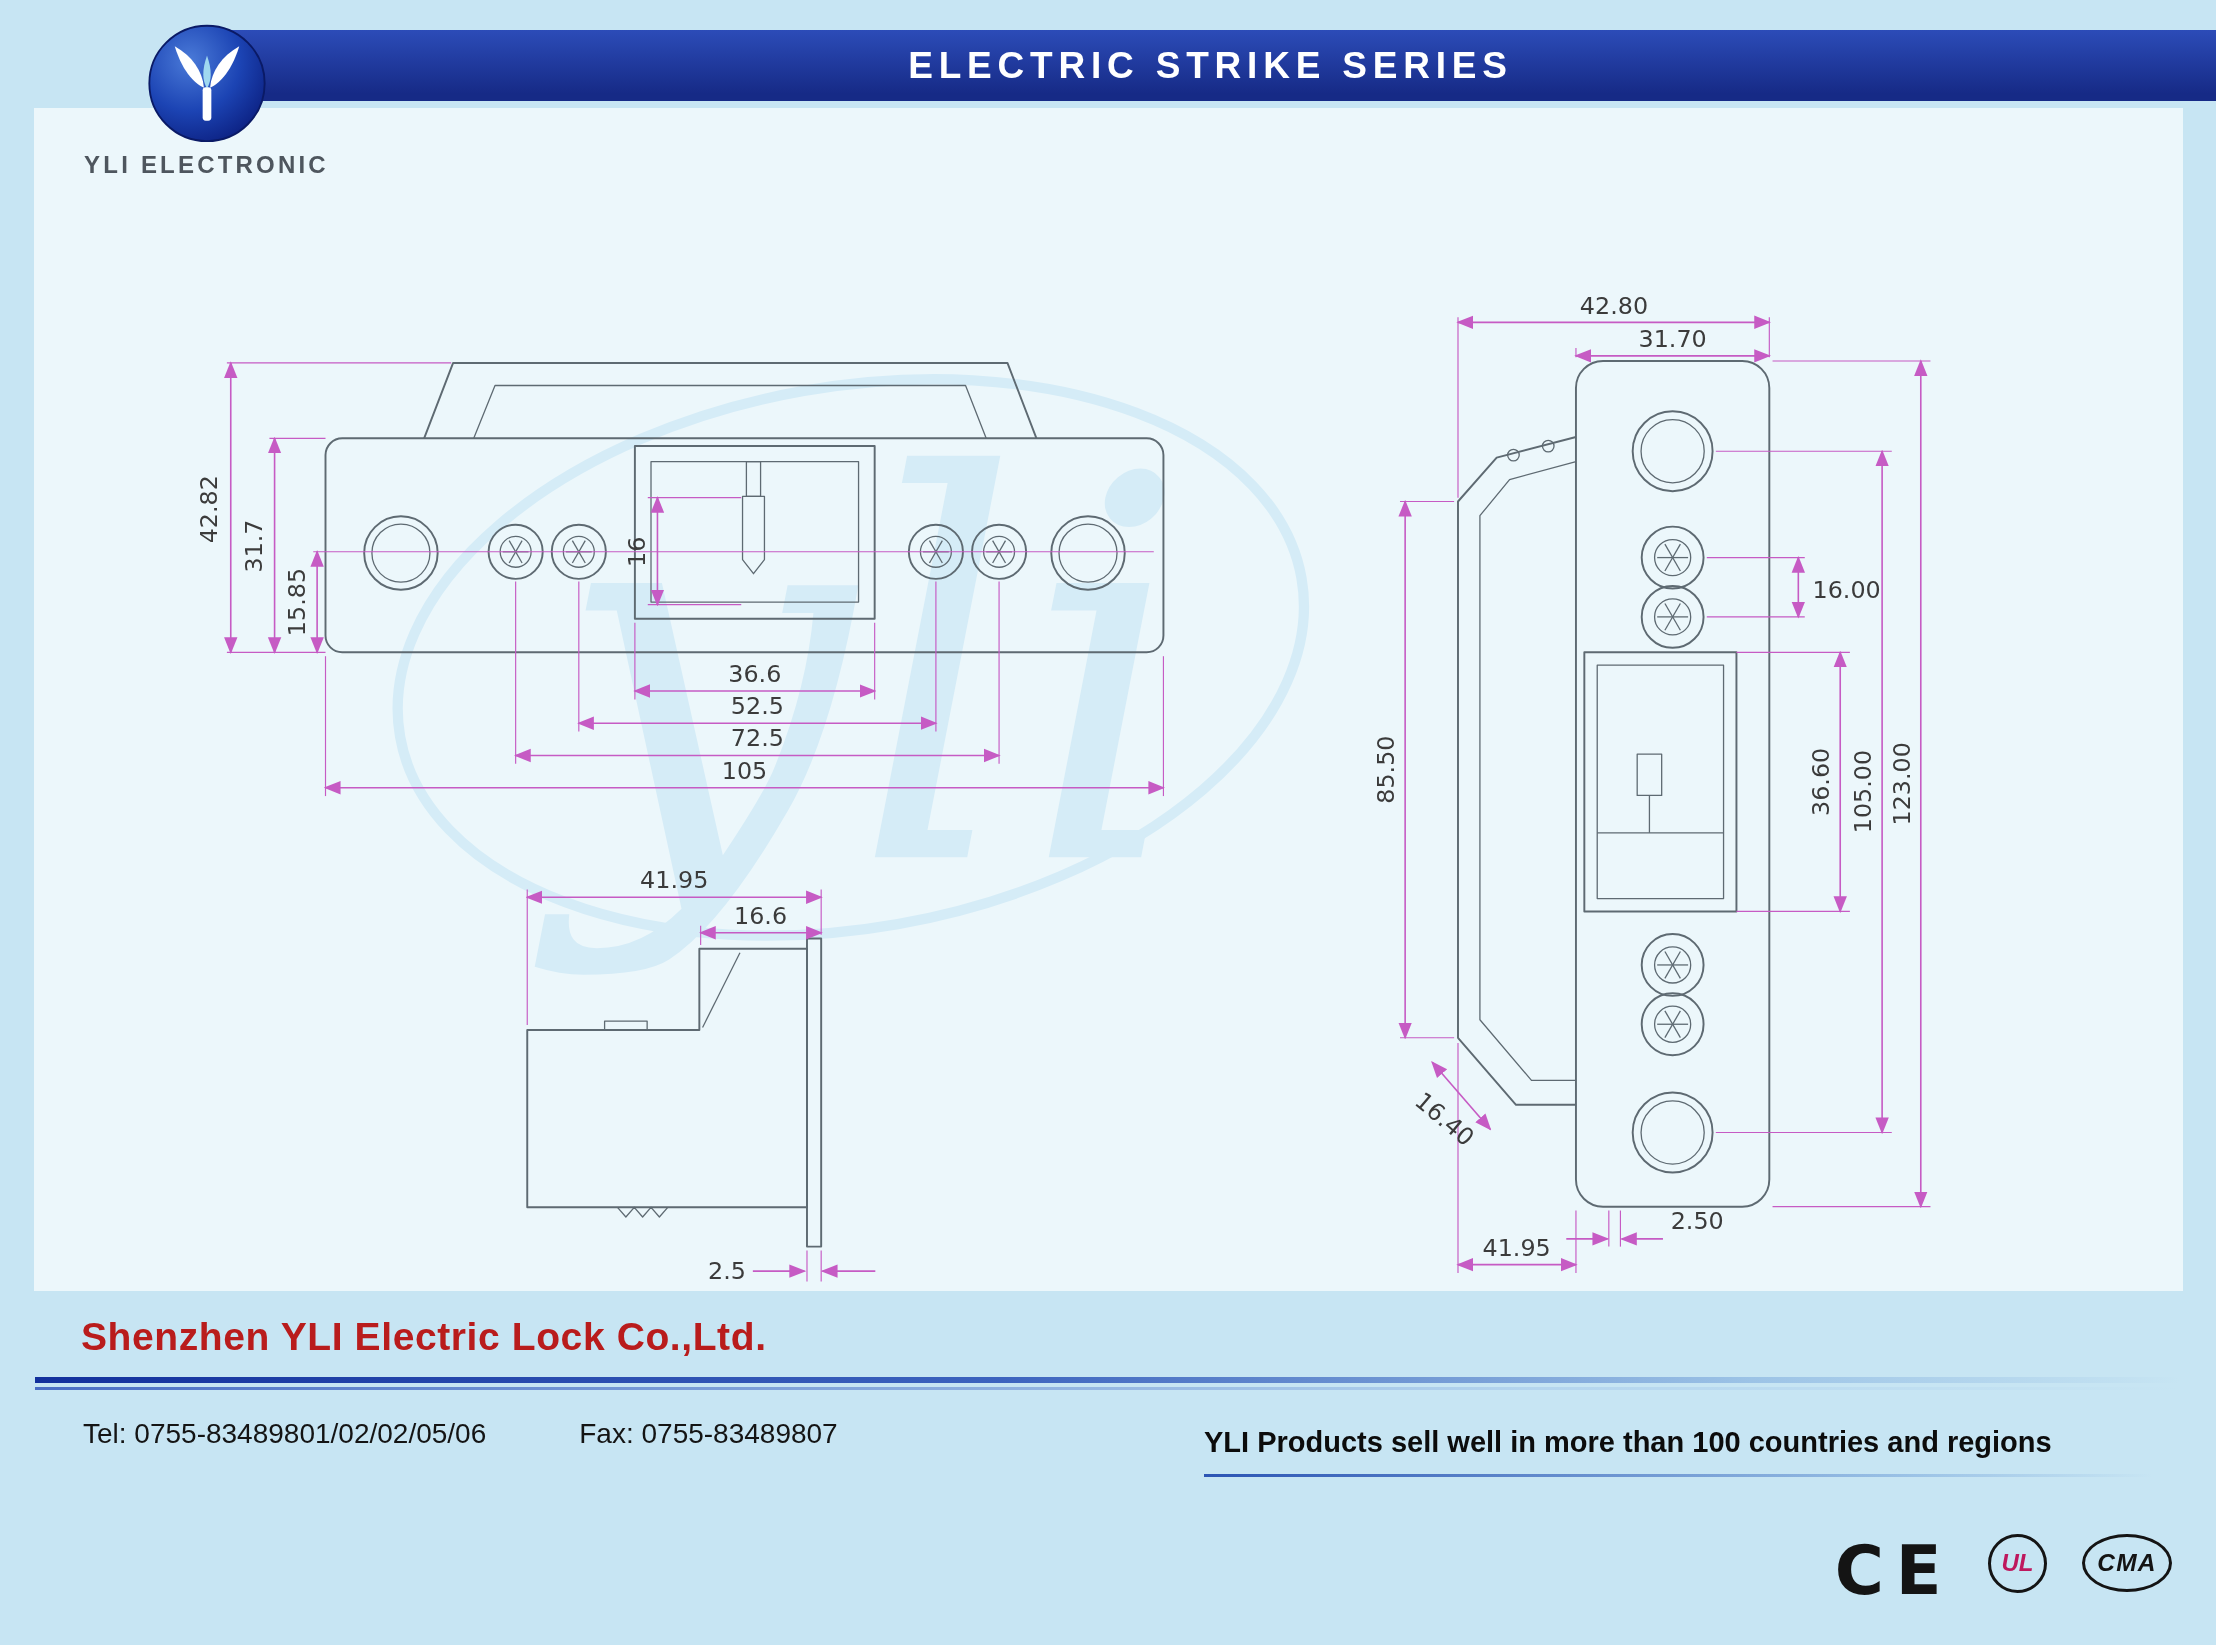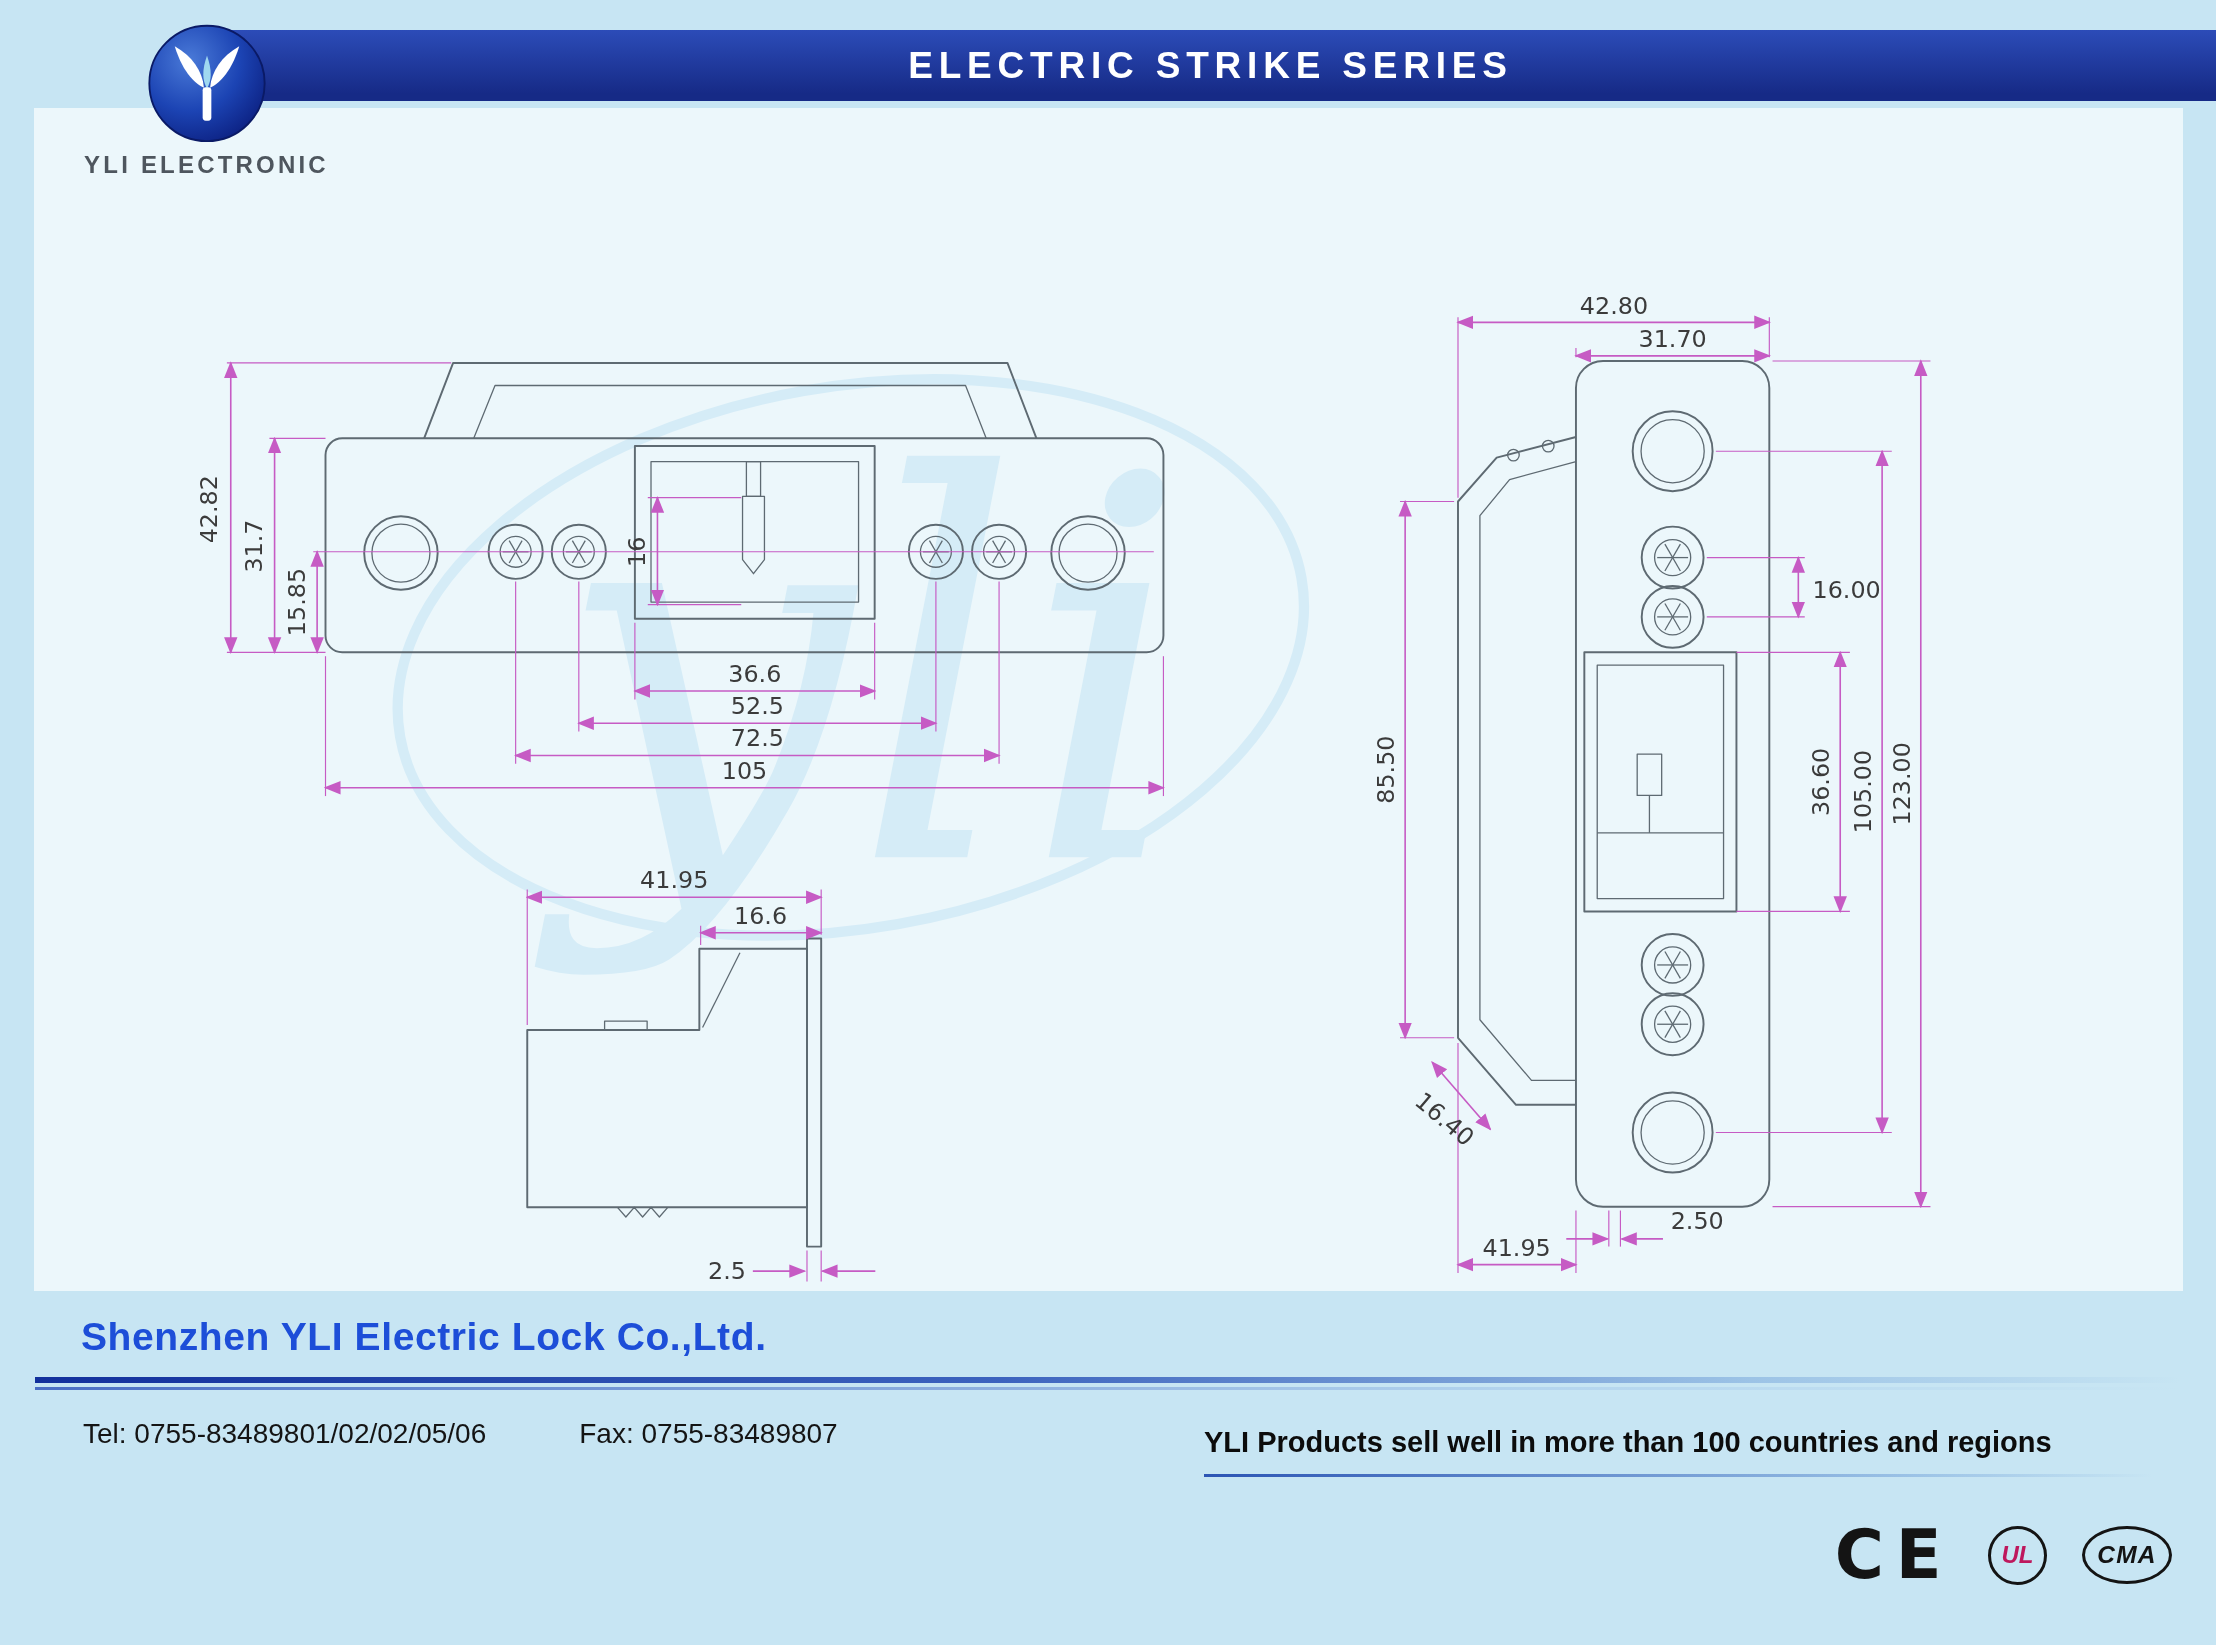--- a/index.html
+++ b/index.html
@@ -23,33 +23,33 @@
 
   
   .geo{stroke:#5e6a72;stroke-width:3;fill:none;stroke-linejoin:round;}
   .geo2{stroke:#5e6a72;stroke-width:2;fill:none;stroke-linejoin:round;}
   .dim{stroke:#c65bc4;stroke-width:2.5;fill:none;}
   .ext{stroke:#c65bc4;stroke-width:1.8;fill:none;}
   .dtxt{fill:#3b3b3b;font-size:37px;font-family:"DejaVu Sans",sans-serif;}
   .wm{stroke:#d5ecf7;fill:none;}
 
   
-  .company{position:absolute;left:81px;top:1315px;font-size:39px;font-weight:bold;color:#1d4ed8;letter-spacing:0.6px;z-index:2;}
+  .company{position:absolute;left:81px;top:1315px;font-size:39px;font-weight:bold;color:#b91c1c;letter-spacing:0.6px;z-index:2;}
   .rule1{position:absolute;left:35px;top:1377px;width:2145px;height:5.8px;
     background:linear-gradient(90deg,#12309c 0%,#3c63be 45%,#9cc3e6 80%,#c7e5f3 100%);}
   .rule2{position:absolute;left:35px;top:1387px;width:2145px;height:2.6px;
     background:linear-gradient(90deg,#4a6ec4,#b4d5ee 70%,#c7e5f3);}
   .addr{position:absolute;left:83px;top:1412px;font-size:28px;color:#141414;line-height:1.58;z-index:2;}
   .addr .gap-lg{margin-left:93px;}
   .addr .gap-md{margin-left:52px;}
   .slogan{position:absolute;left:1204px;top:1426px;width:954px;font-size:29px;font-weight:bold;color:#0c0c0c;z-index:2;}
   .rule3{position:absolute;left:1204px;top:1474px;width:948px;height:2.6px;
     background:linear-gradient(90deg,#2c55b4,#9cc3e6 75%,#c7e5f3);}
   .certs{position:absolute;top:1516px;right:44px;display:flex;align-items:center;gap:35px;z-index:2;}
-  .ce{font-size:67px;font-weight:bold;color:#141414;letter-spacing:11.6px;font-family:"DejaVu Sans",sans-serif;}
+  .ce{font-size:67px;font-weight:bold;color:#141414;letter-spacing:11.6px;font-family:"DejaVu Sans",sans-serif;margin-top:16px;}
   .ul-mark{width:59px;height:59px;border:3.9px solid #141414;border-radius:50%;display:flex;align-items:center;justify-content:center;
     font-size:24px;font-weight:bold;font-style:italic;color:#be185d;box-sizing:border-box;}
   .cma-mark{width:90px;height:58px;border:3.9px solid #141414;border-radius:50%;display:flex;align-items:center;justify-content:center;
     font-size:24.5px;font-weight:bold;font-style:italic;color:#141414;letter-spacing:1.3px;box-sizing:border-box;}
 </style>
 </head>
 <body>
 
 <div class="panel"></div>
 

